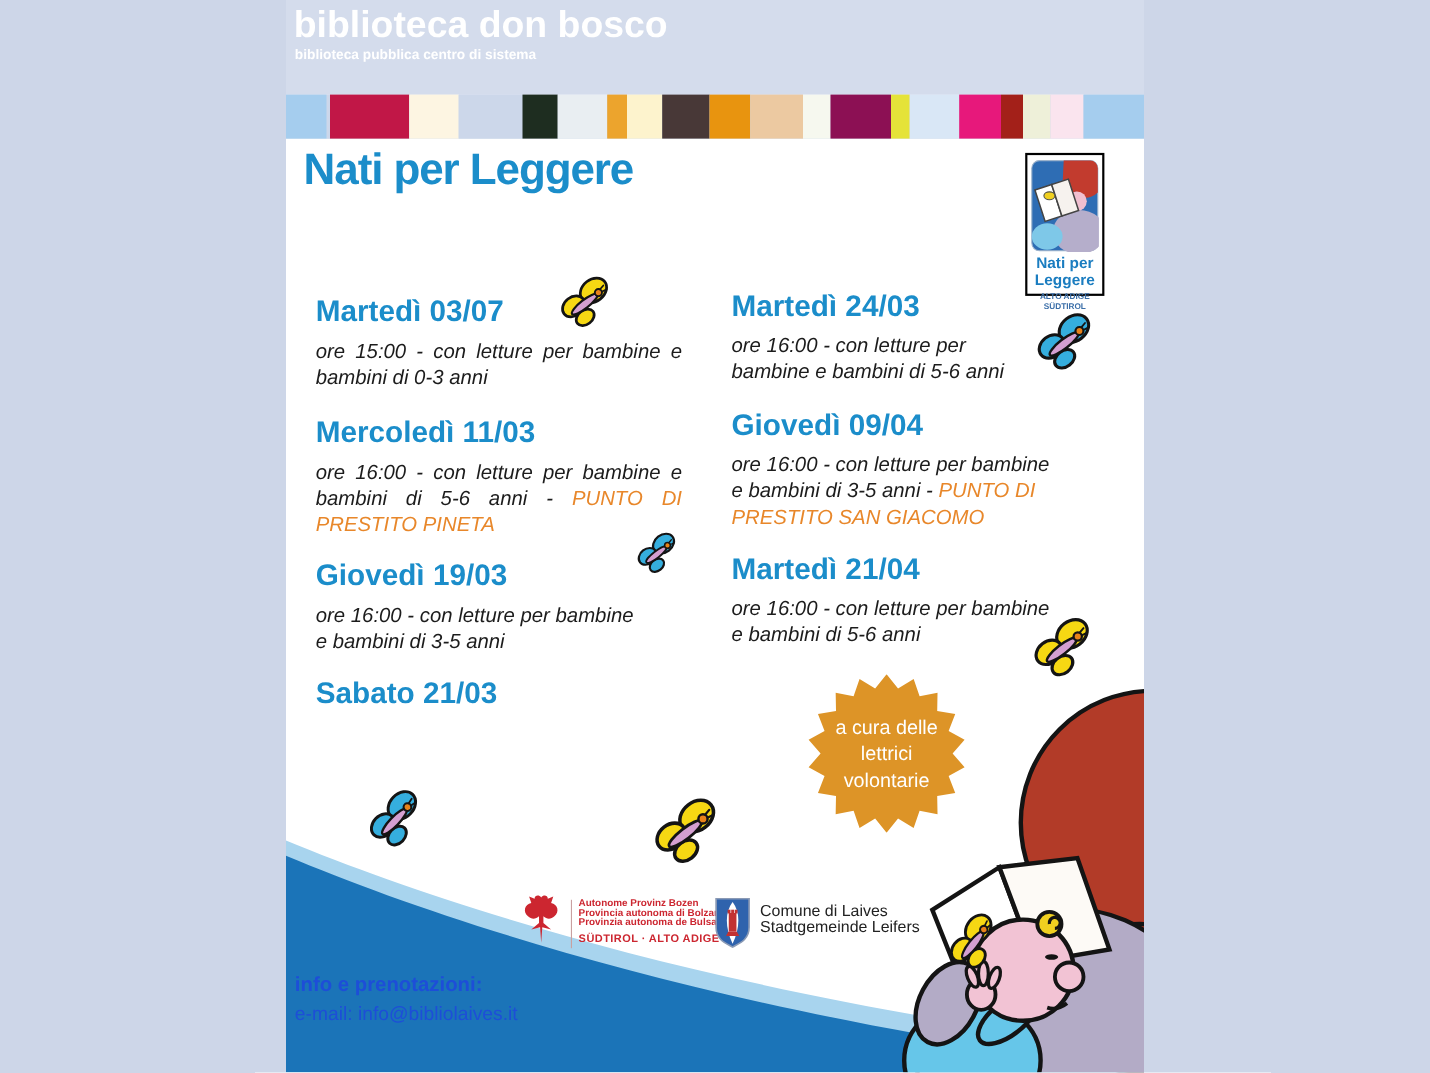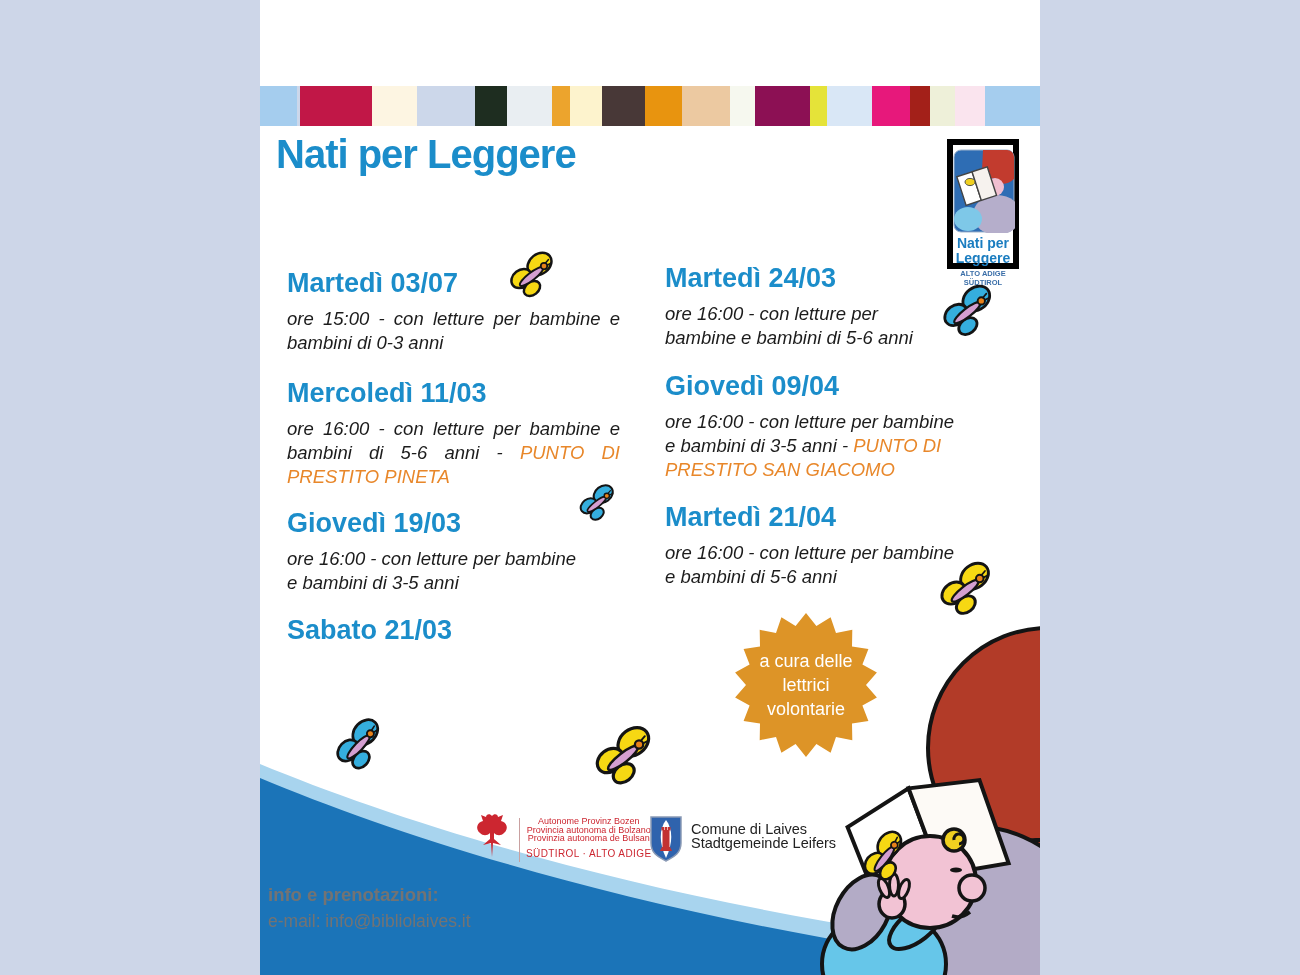--- a/index.html
+++ b/index.html
@@ -9,43 +9,43 @@
     font-family:"Liberation Sans", sans-serif;
   }
   .poster{position:absolute;left:260px;top:0;width:780px;height:975px;background:#ffffff;overflow:hidden;}
   .header-band{position:absolute;left:0;top:0;width:780px;height:86px;background:#d4dcec;}
   .header-title{position:absolute;left:7px;top:4px;font-size:34px;font-weight:bold;color:#ffffff;letter-spacing:0;}
   .header-sub{position:absolute;left:8px;top:43px;font-size:12.5px;font-weight:bold;color:#ffffff;}
   .strip{position:absolute;left:0;top:86px;width:780px;height:40px;background:#ccd7ea;display:flex;}
   .strip div{height:40px;flex:0 0 auto;}
   .hero-title{position:absolute;left:16px;top:132px;font-size:40px;font-weight:bold;color:#1b8dca;letter-spacing:-1px;}
   .hero-sub{position:absolute;left:17px;top:200px;font-size:21px;font-weight:bold;color:#1b8dca;}
-  .npl-box{position:absolute;left:687px;top:139px;width:72px;height:130px;background:#fff;border:6px solid #000000;text-align:center;box-sizing:border-box;}
+  .npl-box{position:absolute;left:672px;top:139px;width:72px;height:130px;background:#fff;border:2px solid #000000;text-align:center;box-sizing:border-box;}
   .npl-box svg{display:block;margin:4px auto 0 auto;}
   .npl-name{font-size:14px;font-weight:bold;color:#1b7dc0;line-height:15px;margin-top:3px;}
   .npl-region{font-size:7.5px;font-weight:bold;color:#3a6ea8;line-height:9px;margin-top:3px;text-align:center;}
   .event{position:absolute;}
   .event h2{margin:0 0 8px 0;font-size:27px;font-weight:bold;color:#1b8dca;}
   .event p{margin:0;font-size:18.5px;color:#1c1c1c;line-height:24px;text-align:justify;font-style:italic;}
   .hl{color:#e8872a;}
   .col-left .event{left:27px;width:333px;}
   .col-right .event{left:405px;width:302px;}
   .badge{position:absolute;left:474px;top:613px;width:144px;height:144px;}
   .badge svg{position:absolute;left:0;top:0;}
   .badge-text{position:absolute;left:0;top:0;width:144px;height:144px;display:flex;flex-direction:column;justify-content:center;align-items:center;color:#fff;font-size:18px;line-height:24px;text-align:center;}
   .bfly{position:absolute;}
   .bfly-yellow{color:#f6d813;}
   .bfly-blue{color:#35aede;}
   .wave{position:absolute;left:0;top:750px;width:780px;height:225px;}
   .illus{position:absolute;left:560px;top:580px;width:220px;height:395px;}
-  .contact{position:absolute;left:8px;top:882px;color:#737373;font-size:17.5px;line-height:26px;}
+  .contact{position:absolute;left:8px;top:882px;color:#1d4ed8;font-size:17.5px;line-height:26px;}
   .contact .b{font-weight:bold;font-size:18.5px;}
   .sponsor-provinz{position:absolute;left:215px;top:813px;}
   .provinz-divider{position:absolute;left:259px;top:818px;width:1px;height:44px;background:#c9a0a0;}
-  .provinz-text{position:absolute;left:266px;top:817px;color:#cc2630;font-size:9px;font-weight:normal;line-height:8.6px;text-align:center;}
+  .provinz-text{position:absolute;left:266px;top:817px;color:#cc2630;font-size:9px;font-weight:bold;line-height:8.6px;}
   .provinz-text .l4{margin-top:7px;font-size:10px;letter-spacing:0.4px;}
   .sponsor-laives{position:absolute;left:388px;top:815px;}
   .laives-text{position:absolute;left:431px;top:823px;color:#222;font-size:14.5px;line-height:13.5px;font-weight:normal;}
   .hidden-defs{position:absolute;width:0;height:0;overflow:hidden;}
 </style>
 </head>
 <body>
 
 <svg class="hidden-defs" aria-hidden="true">
   <defs>
@@ -56,20 +56,24 @@
       <ellipse cx="47" cy="53" rx="29" ry="7.5" transform="rotate(-38 47 53)" fill="#d49fd1" stroke-width="4"></ellipse>
       <circle cx="72" cy="32" r="6.5" fill="#e8821a" stroke-width="3.5"></circle>
       <path d="M75,26 L81,19" fill="none" stroke-width="3"></path>
       <path d="M79,30 L87,26" fill="none" stroke-width="3"></path>
     </g>
   </defs>
 </svg>
 
 <div class="poster">
 
+  <div class="header-band">
+    <div class="header-title">biblioteca don bosco</div>
+    <div class="header-sub">biblioteca pubblica centro di sistema</div>
+  </div>
 
   <div class="strip" id="color-strip">
       <div style="width: 37px; background: rgb(165, 205, 238);"></div>
       <div style="width: 3px; background: rgb(204, 215, 234);"></div>
       <div style="width: 72px; background: rgb(193, 23, 71);"></div>
       <div style="width: 45px; background: rgb(253, 245, 226);"></div>
       <div style="width: 58px; background: rgb(204, 215, 234);"></div>
       <div style="width: 32px; background: rgb(30, 45, 32);"></div>
       <div style="width: 45px; background: rgb(233, 238, 242);"></div>
       <div style="width: 18px; background: rgb(236, 164, 45);"></div>

